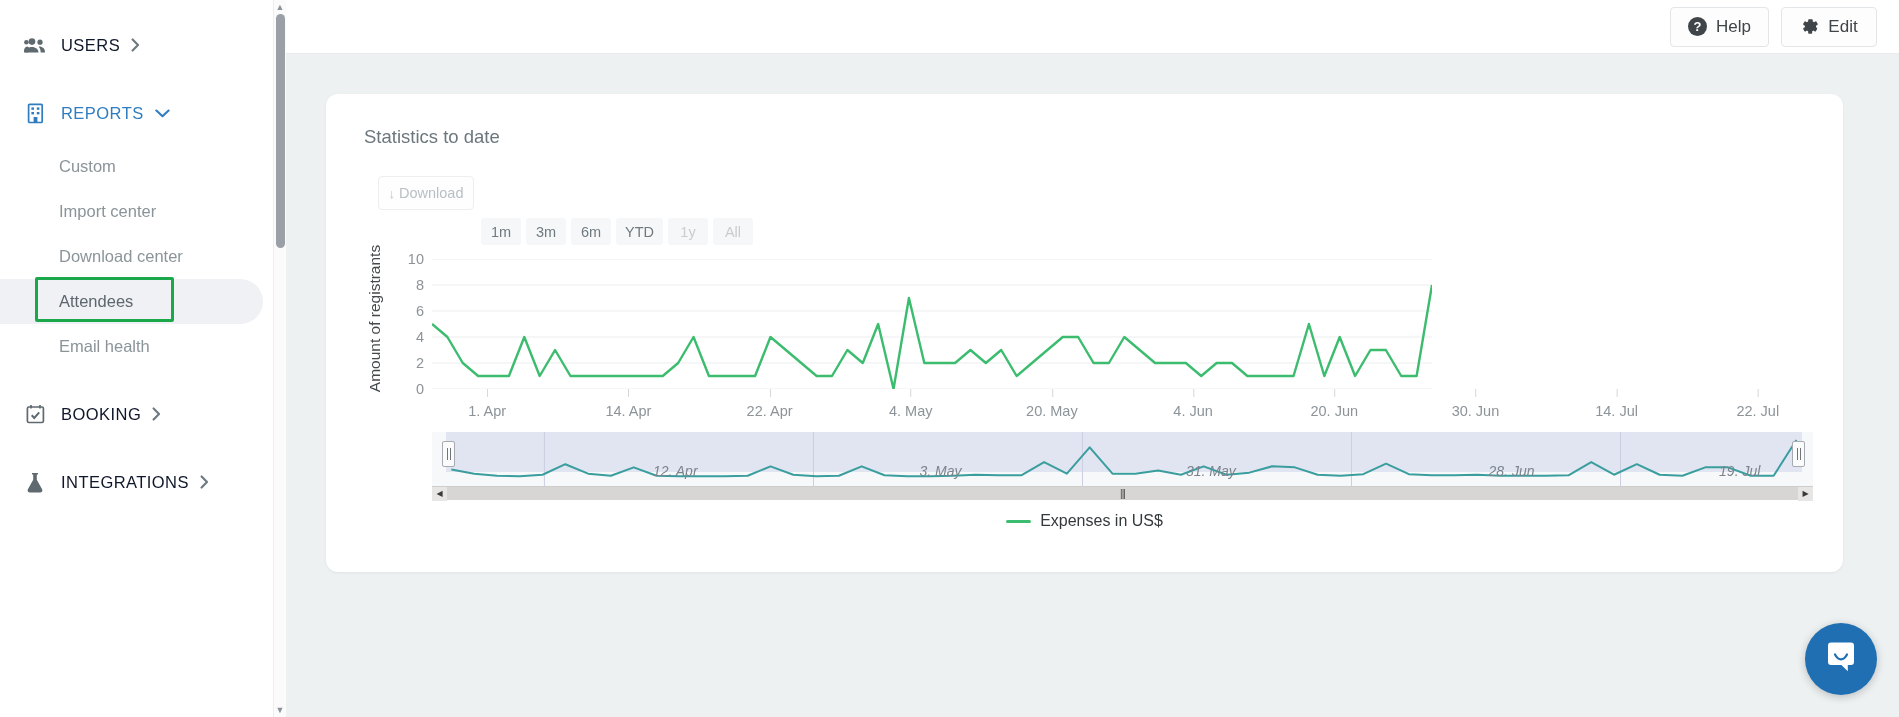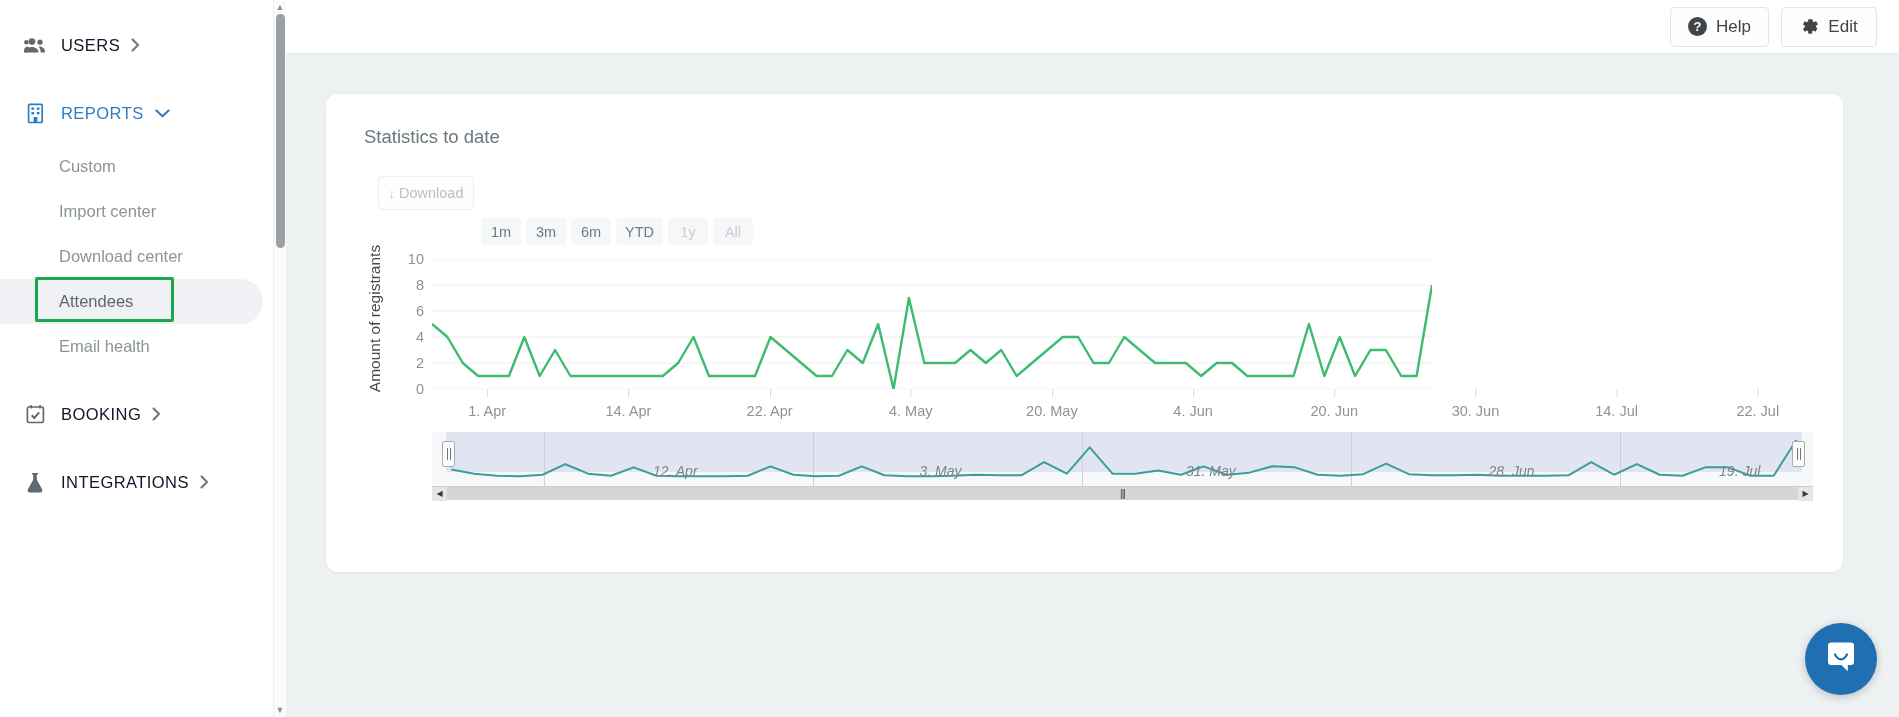--- a/index.html
+++ b/index.html
@@ -538,20 +538,24 @@
                 <i></i>
             </div>
           </div>
           <div class="nav-scrollbar">
             <div class="nav-arrow">◀</div>
             <div class="nav-grip">|||</div>
             <div class="nav-arrow right">▶</div>
           </div>
         </div>
 
+        <div class="legend">
+          <span class="legend-line"></span>
+          <span class="legend-label">Expenses in US$</span>
+        </div>
 
       </div>
     </div>
 
     <div class="intercom">
       <span>
         <svg width="38" height="38" viewBox="0 0 38 38">
           <path d="M6 7.5a3 3 0 013-3h20a3 3 0 013 3v16.5a3 3 0 01-3 3h-3.2v6.2l-6.4-6.2H9a3 3 0 01-3-3z" fill="#ffffff"></path>
           <path d="M13 16.5c1.6 3.2 4.1 4.8 6 4.8s4.4-1.6 6-4.8" fill="none" stroke="#1f6fb2" stroke-width="2.2" stroke-linecap="round"></path>
         </svg>

